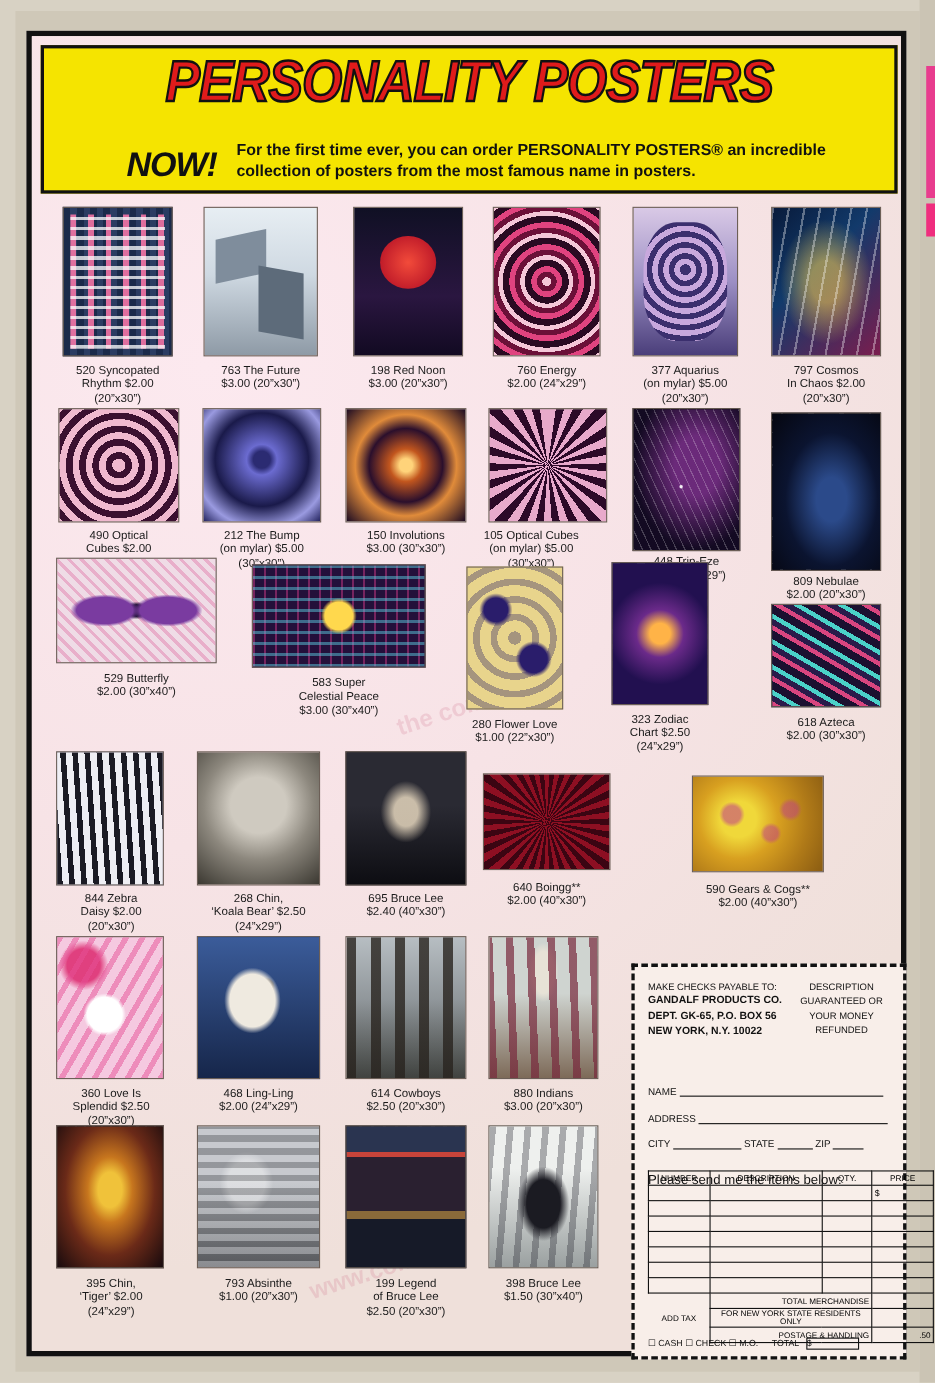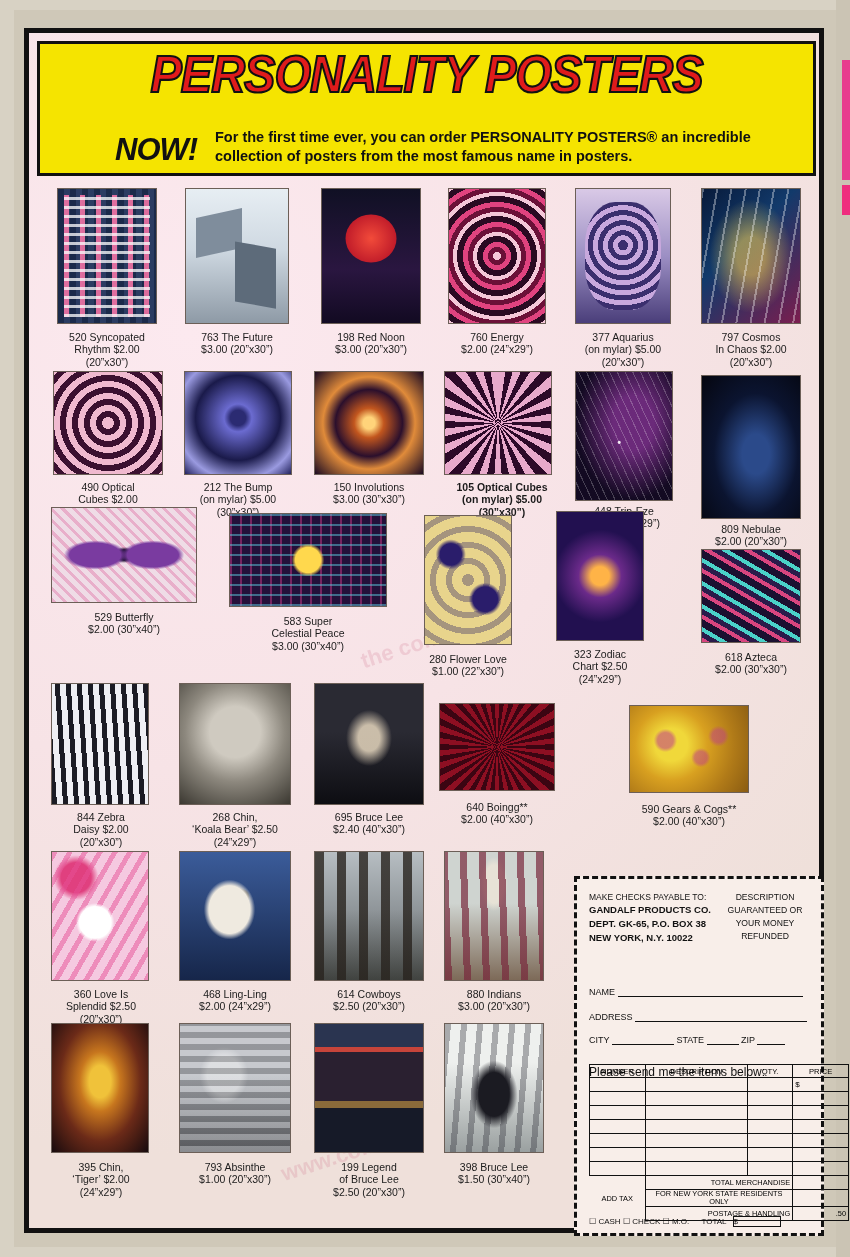--- a/index.html
+++ b/index.html
@@ -247,21 +247,21 @@
         <div class="thumb b3" style="width:110px;height:104px;"></div>
       </div>
       <div class="cap" style="left:260px;top:448px;">
         <span>150 Involutions</span>
         <span>$3.00 (30”x30”)</span>
       </div>
 
       <div class="item" style="left:415px;top:338px;">
         <div class="thumb b4" style="width:108px;height:104px;"></div>
       </div>
-      <div class="cap" style="left:393px;top:448px;font-weight:bold;">
+      <div class="cap" style="left:374px;top:448px;">
         <span>105 Optical Cubes</span>
         <span>(on mylar) $5.00</span>
         <span>(30”x30”)</span>
       </div>
 
       <div class="item" style="left:546px;top:338px;">
         <div class="thumb b5" style="width:98px;height:130px;"></div>
       </div>
       <div class="cap" style="left:515px;top:472px;">
         <span>448 Trip-Eze</span>
@@ -424,21 +424,21 @@
       </div>
       <div class="cap" style="left:385px;top:1128px;">
         <span>398 Bruce Lee</span>
         <span>$1.50 (30”x40”)</span>
       </div>
 
       <div class="order">
         <div class="ord-head">
           <div class="small">MAKE CHECKS PAYABLE TO:</div>
           <div>GANDALF PRODUCTS CO.</div>
-          <div>DEPT. GK-65,  P.O. BOX 38</div>
+          <div>DEPT. GK-65,  P.O. BOX 56</div>
           <div>NEW YORK, N.Y. 10022</div>
         </div>
         <div class="guar">DESCRIPTION GUARANTEED OR YOUR MONEY REFUNDED</div>
 
         <div class="fieldrow" style="left:12px;top:108px;width:226px;">
           <span>NAME</span>
           <span class="line" style="width:185px;"></span>
         </div>
         <div class="fieldrow" style="left:12px;top:133px;width:226px;">
           <span>ADDRESS</span>

